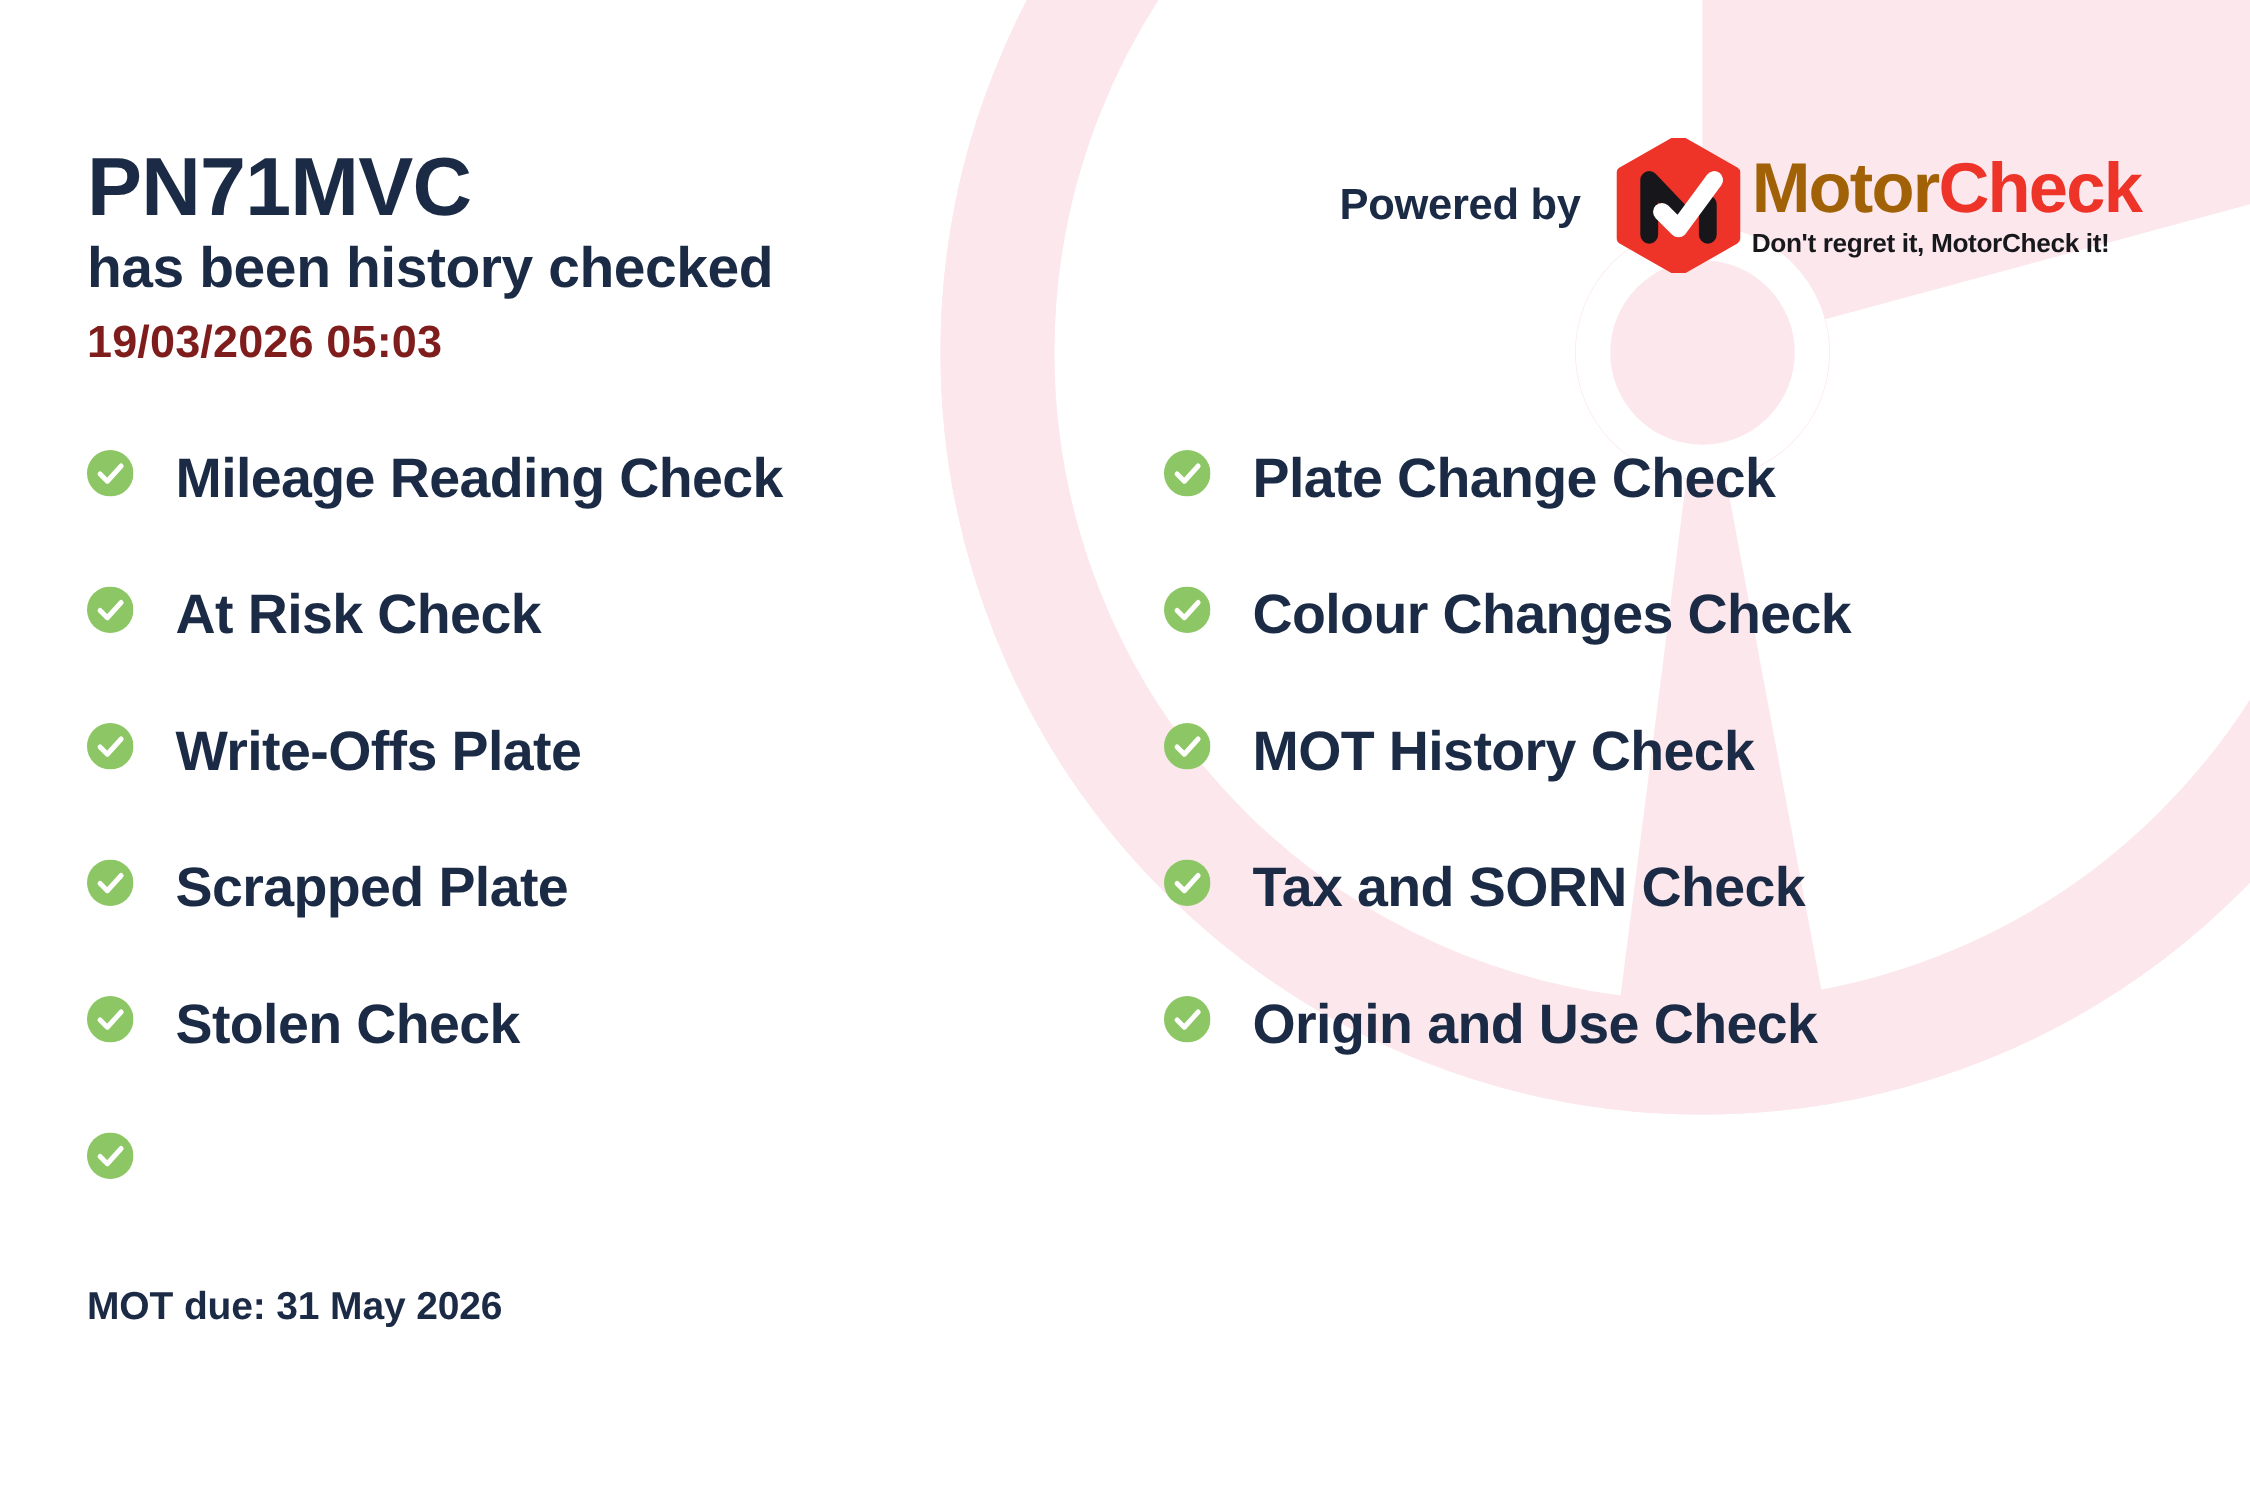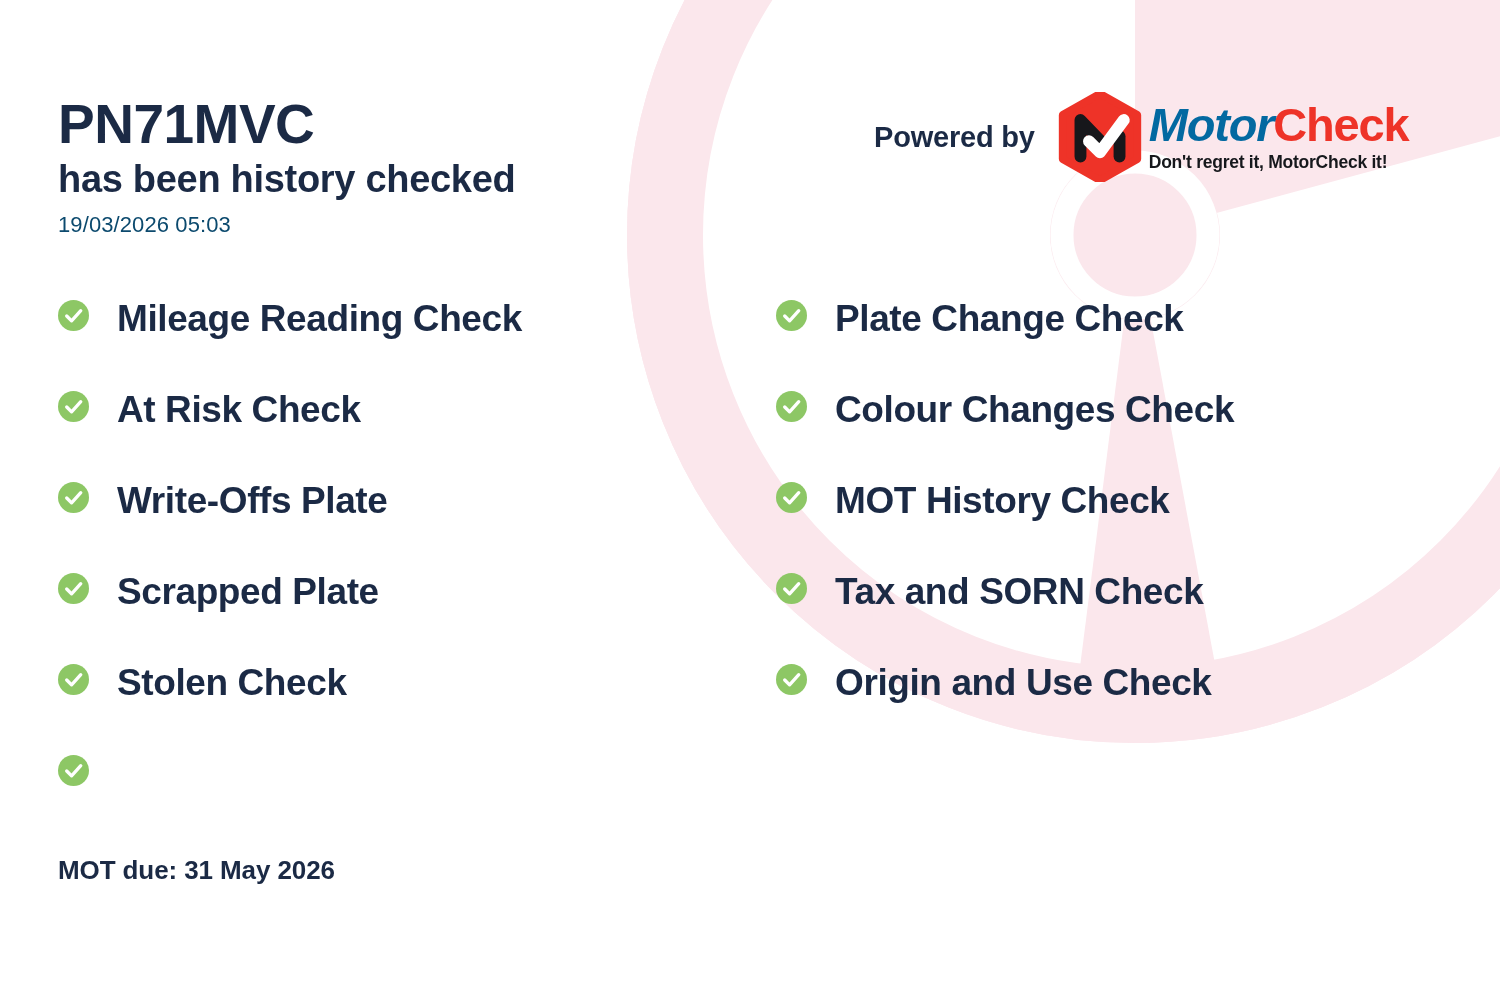--- a/index.html
+++ b/index.html
@@ -65,32 +65,32 @@
     font-size: 38px;
     font-weight: 700;
     color: #1B2A45;
     letter-spacing: -0.3px;
     line-height: 1.25;
     margin-top: 4px;
     white-space: nowrap;
   }
 
   #timestamp {
-    font-size: 22px;
-    font-weight: 400;
-    color: #0c4a6e;
+    font-size: 30px;
+    font-weight: 700;
+    color: #7f1d1d;
     margin-top: 8px;
     letter-spacing: 0.1px;
     white-space: nowrap;
   }
 
   
   #powered-block {
     position: absolute;
-    left: 874px;
+    left: 893px;
     top: 94px;
     display: flex;
     align-items: center;
     height: 86px;
     justify-content: space-between;
   }
 
   #powered-by-label {
     font-size: 29px;
     font-weight: 700;
@@ -115,21 +115,21 @@
   }
 
   #logo-words {
     font-size: 47px;
     font-weight: 700;
     line-height: 1;
     letter-spacing: -1.2px;
     white-space: nowrap;
   }
 
-  #logo-word-motor { color: #0369a1; font-style: italic; }
+  #logo-word-motor { color: #a16207; }
   #logo-word-check { color: #EE3328; }
 
   #logo-tagline {
     font-size: 17.5px;
     font-weight: 700;
     color: #16181C;
     letter-spacing: -0.25px;
     margin-top: 4px;
     white-space: nowrap;
   }

